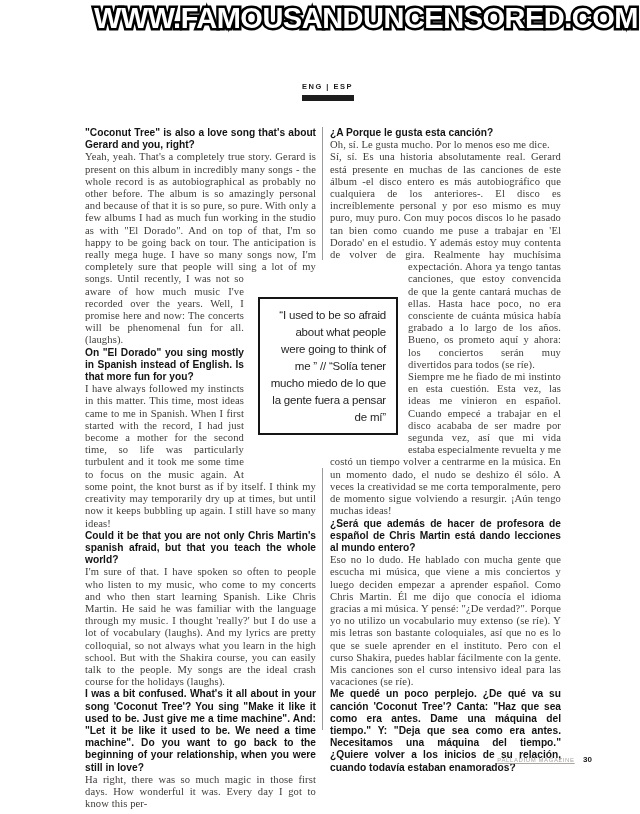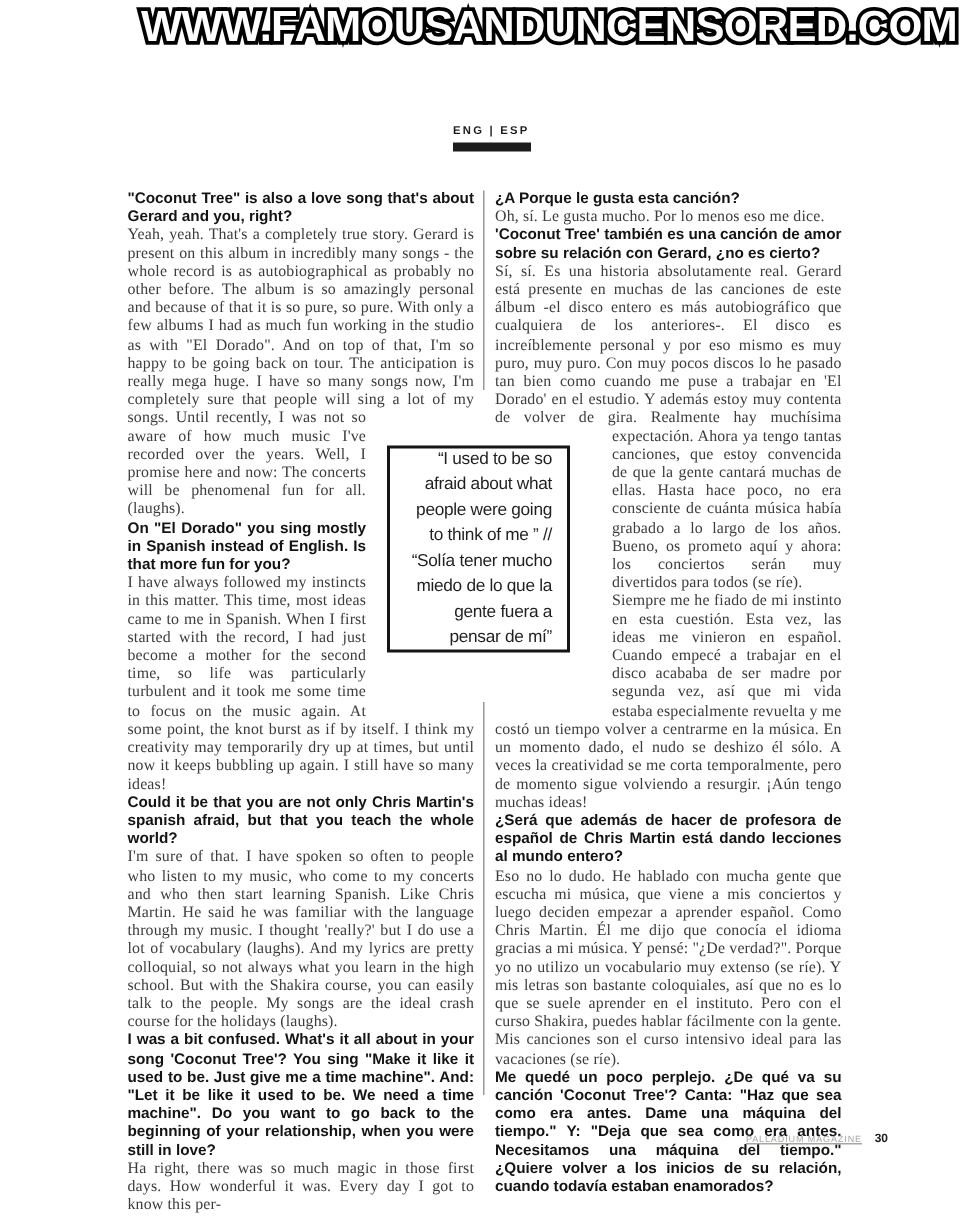--- a/index.html
+++ b/index.html
@@ -30,21 +30,21 @@
   .col.es{left:330px;}
   .col p{margin:0;text-align:justify;}
   .col p.a{font-family:"Liberation Serif",serif;font-size:10.6px;line-height:12.2px;
            color:#3e3c39;letter-spacing:0.1px;}
   .col p.q{font-family:"Liberation Sans",sans-serif;font-size:10.2px;line-height:12.2px;
            font-weight:700;color:#141414;}
   .spacer-right{float:right;}
   .spacer-left{float:left;}
 
   
-  .quote-box{position:absolute;left:258px;top:297px;width:122px;height:138px;
+  .quote-box{position:absolute;left:258px;top:297px;width:140px;height:138px;
              box-sizing:border-box;border:2px solid #151515;background:#ffffff;
              display:flex;align-items:center;justify-content:flex-end;
              padding:8px 10px;z-index:5;}
   .quote-box .quote-text{font-family:"Liberation Sans",sans-serif;font-size:11.5px;
              line-height:17px;color:#1f1f1f;text-align:right;letter-spacing:-0.2px;}
 
   
   .footer{position:absolute;top:748px;right:48px;white-space:nowrap;}
   .footer .mag{font-size:6px;color:#a9a6a2;letter-spacing:0.6px;text-decoration:underline;}
   .footer .num{font-size:8px;font-weight:700;color:#1a1a1a;margin-left:4px;}
@@ -70,21 +70,20 @@
       <p class="q">On "El Dorado" you sing mostly in Spanish instead of English. Is that more fun for you?</p>
       <p class="a">I have always followed my instincts in this matter. This time, most ideas came to me in Spanish. When I first started with the record, I had just become a mother for the second time, so life was particularly turbulent and it took me some time to focus on the music again. At some point, the knot burst as if by itself. I think my creativity may temporarily dry up at times, but until now it keeps bubbling up again. I still have so many ideas!</p>
       <p class="q">Could it be that you are not only Chris Martin's spanish afraid, but that you teach the whole world?</p>
       <p class="a">I'm sure of that. I have spoken so often to people who listen to my music, who come to my concerts and who then start learning Spanish. Like Chris Martin. He said he was familiar with the language through my music. I thought 'really?' but I do use a lot of vocabulary (laughs). And my lyrics are pretty colloquial, so not always what you learn in the high school. But with the Shakira course, you can easily talk to the people. My songs are the ideal crash course for the holidays (laughs).</p>
       <p class="q">I was a bit confused. What's it all about in your song 'Coconut Tree'? You sing "Make it like it used to be. Just give me a time machine". And: "Let it be like it used to be. We need a time machine". Do you want to go back to the beginning of your relationship, when you were still in love?</p>
       <p class="a">Ha right, there was so much magic in those first days. How wonderful it was. Every day I got to know this per-</p>
     </div>
   <div class="col es">
       <p class="q">¿A Porque le gusta esta canción?</p>
       <p class="a">Oh, sí. Le gusta mucho. Por lo menos eso me dice.</p>
-      <p class="q">'Coconut Tree' también es una canción de amor sobre su relación con Gerard, ¿no es cierto?</p>
       <p class="a">Sí, sí. Es una historia absolutamente real. Gerard está presente en muchas de las canciones de este álbum -el disco entero es más autobiográfico que cualquiera de los anteriores-. El disco es increíblemente personal y por eso mismo es muy puro, muy puro. Con muy pocos discos lo he pasado tan bien como cuando me puse a trabajar en 'El Dorado' en el estudio. Y además estoy muy contenta de volver de gira. Realmente hay muchísima expectación. Ahora ya tengo <span class="spacer-left" style="width: 78px; height: 185px;"></span>tantas canciones, que estoy convencida de que la gente cantará muchas de ellas. Hasta hace poco, no era consciente de cuánta música había grabado a lo largo de los años. Bueno, os prometo aquí y ahora: los conciertos serán muy divertidos para todos (se ríe).</p>
       <p class="a">Siempre me he fiado de mi instinto en esta cuestión. Esta vez, las ideas me vinieron en español. Cuando empecé a trabajar en el disco acababa de ser madre por segunda vez, así que mi vida estaba especialmente revuelta y me costó un tiempo volver a centrarme en la música. En un momento dado, el nudo se deshizo él sólo. A veces la creatividad se me corta temporalmente, pero de momento sigue volviendo a resurgir. ¡Aún tengo muchas ideas!</p>
       <p class="q">¿Será que además de hacer de profesora de español de Chris Martin está dando lecciones al mundo entero?</p>
       <p class="a">Eso no lo dudo. He hablado con mucha gente que escucha mi música, que viene a mis conciertos y luego deciden empezar a aprender español. Como Chris Martin. Él me dijo que conocía el idioma gracias a mi música. Y pensé: "¿De verdad?". Porque yo no utilizo un vocabulario muy extenso (se ríe). Y mis letras son bastante coloquiales, así que no es lo que se suele aprender en el instituto. Pero con el curso Shakira, puedes hablar fácilmente con la gente. Mis canciones son el curso intensivo ideal para las vacaciones (se ríe).</p>
       <p class="q">Me quedé un poco perplejo. ¿De qué va su canción 'Coconut Tree'? Canta: "Haz que sea como era antes. Dame una máquina del tiempo." Y: "Deja que sea como era antes. Necesitamos una máquina del tiempo." ¿Quiere volver a los inicios de su relación, cuando todavía estaban enamorados?</p>
     </div>
 
   <div class="quote-box">
     <div class="quote-text">“I used to be so afraid about what people were going to think of me ” // “Solía tener mucho miedo de lo que la gente fuera a pensar de mí”</div>
   </div>

